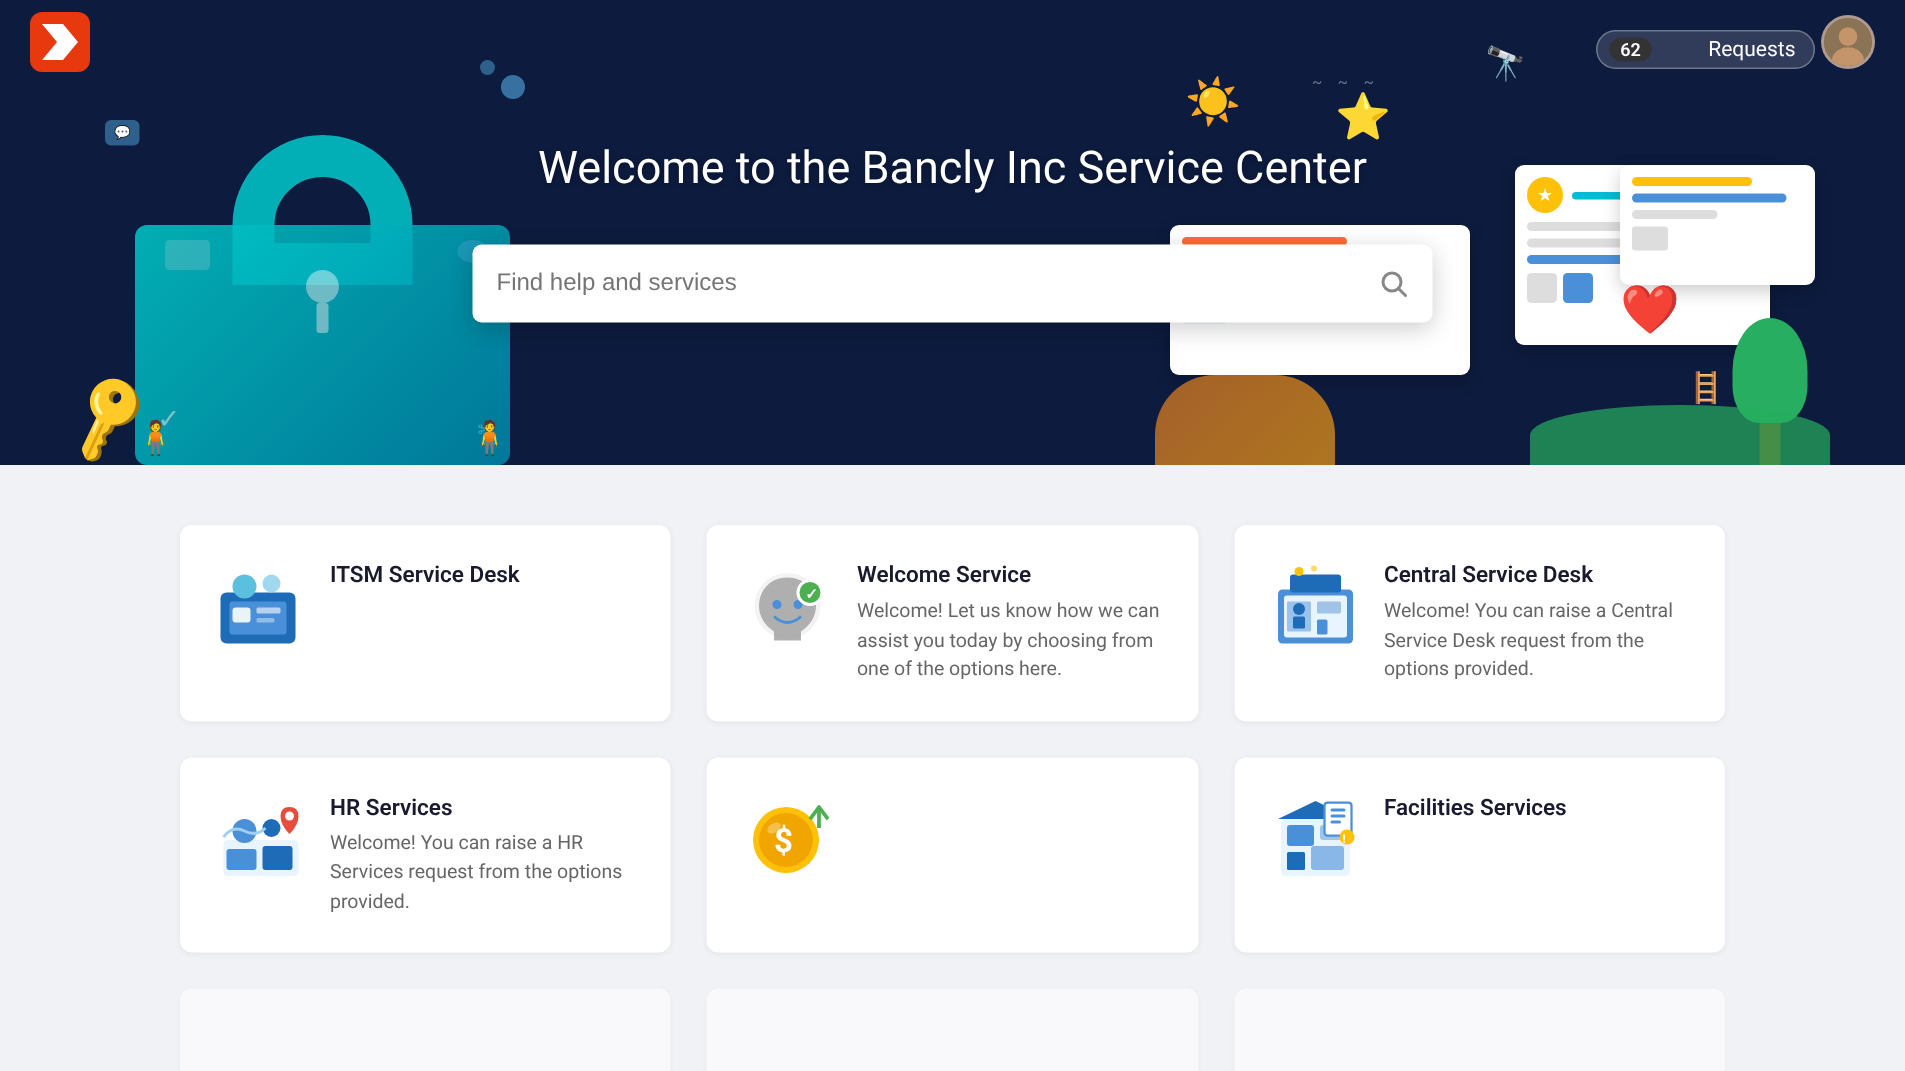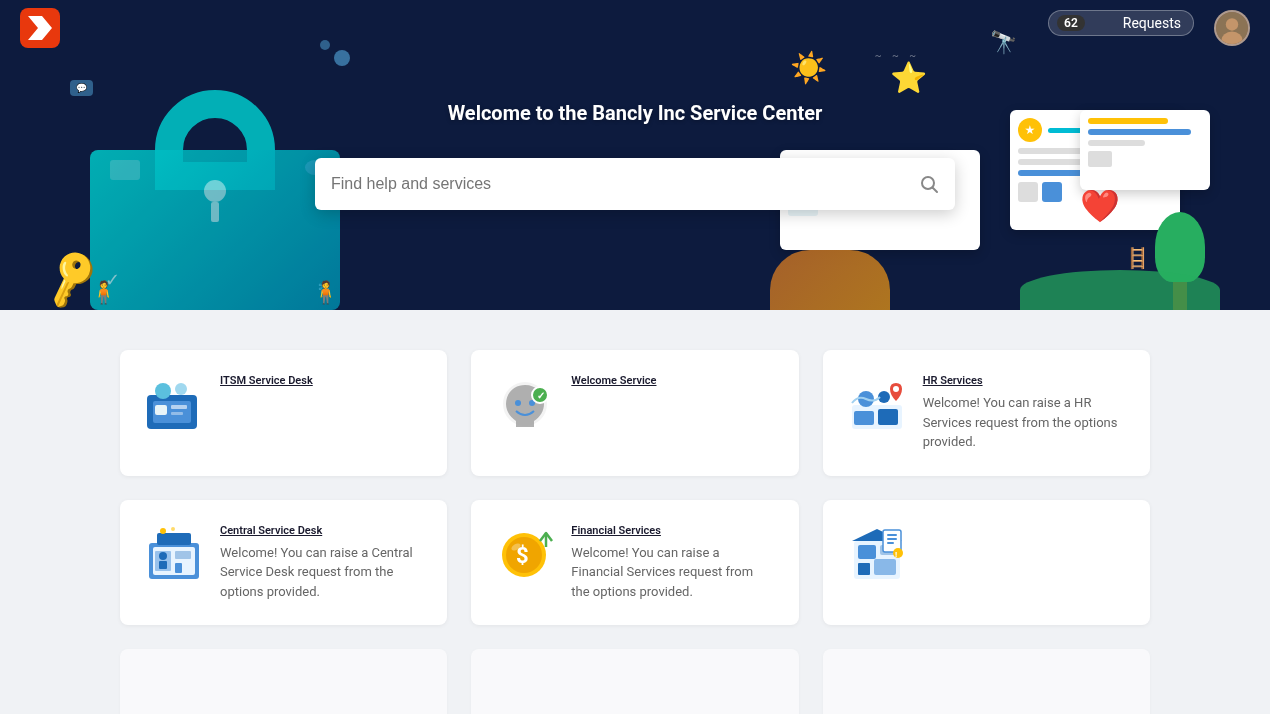--- a/index.html
+++ b/index.html
@@ -17,22 +17,22 @@
       z-index: 10;
     }
     .logo-wrapper {
       width: 40px; height: 40px;
       background: #e8380d;
       border-radius: 8px;
       display: flex; align-items: center; justify-content: center;
     }
     .nav-right {
       display: flex;
-      align-items: flex-start;
-      gap: 20px;
+      align-items: flex-end;
+      gap: 4px;
     }
     .requests-badge {
       display: flex;
       align-items: center;
       gap: 6px;
       background: rgba(255,255,255,0.15);
       border: 1px solid rgba(255,255,255,0.3);
       border-radius: 20px;
       padding: 4px 12px 4px 8px;
       cursor: pointer;
@@ -142,22 +142,22 @@
     
     .hero-content {
       position: relative;
       z-index: 5;
       text-align: center;
       width: 100%;
       max-width: 700px;
     }
     .hero-title {
       color: white;
-      font-size: 20px;
-      font-weight: 700;
+      font-size: 30px;
+      font-weight: 400;
       margin-bottom: 33px;
       text-shadow: 0 1px 4px rgba(0,0,0,0.3);
     }
     .search-bar {
       display: flex;
       align-items: center;
       background: white;
       border-radius: 6px;
       padding: 0 16px;
       height: 52px;
@@ -209,25 +209,24 @@
       width: 60px;
       height: 60px;
       flex-shrink: 0;
       display: flex;
       align-items: center;
       justify-content: center;
       font-size: 36px;
     }
     .card-text {}
     .card-title {
-      font-size: 11px;
+      font-size: 15px;
       font-weight: 600;
       color: #1a1a2e;
       margin-bottom: 6px;
-      text-decoration: underline;
     }
     .card-desc {
       font-size: 13px;
       color: #666;
       line-height: 1.5;
     }
 
     
     .cards-grid-bottom {
       display: grid;
@@ -401,40 +400,21 @@
           <path d="M29 10 C18 10 10 18 10 29 C10 36 14 42 20 46 L20 52 L38 52 L38 46 C44 42 48 36 48 29 C48 18 40 10 29 10Z" fill="#9e9e9e" opacity="0.8"></path>
           <circle cx="22" cy="28" r="3" fill="#4a90d9"></circle>
           <circle cx="36" cy="28" r="3" fill="#4a90d9"></circle>
           <path d="M20 36 Q29 44 38 36" fill="none" stroke="#4a90d9" stroke-width="2"></path>
           <circle cx="44" cy="20" r="8" fill="#4caf50" stroke="white" stroke-width="2"></circle>
           <text x="41" y="24" fill="white" font-size="10" font-weight="bold">✓</text>
         </svg>
       </div>
       <div class="card-text">
         <div class="card-title">Welcome Service</div>
-      </div>
-    </div>
-
-    <div class="service-card">
-      <div class="card-icon">
-        <svg width="58" height="58" viewBox="0 0 58 58">
-          <rect x="4" y="30" width="50" height="24" rx="3" fill="#e8f4ff"></rect>
-          <circle cx="18" cy="24" r="8" fill="#4a90d9"></circle>
-          <circle cx="36" cy="22" r="6" fill="#1e6bb8"></circle>
-          <rect x="6" y="36" width="20" height="14" rx="2" fill="#4a90d9"></rect>
-          <rect x="30" y="34" width="20" height="16" rx="2" fill="#1e6bb8"></rect>
-          <path d="M4 28 Q10 20 18 24 Q26 28 32 22" fill="none" stroke="#a0d0f0" stroke-width="2"></path>
-
-          <path d="M48 8 Q54 8 54 14 Q54 20 48 26 Q42 20 42 14 Q42 8 48 8Z" fill="#e74c3c"></path>
-          <circle cx="48" cy="14" r="3" fill="white"></circle>
-        </svg>
-      </div>
-      <div class="card-text">
-        <div class="card-title">HR Services</div>
-        <div class="card-desc">Welcome! You can raise a HR Services request from the options provided.</div>
+        <div class="card-desc">Welcome! Let us know how we can assist you today by choosing from one of the options here.</div>
       </div>
     </div>
 
     <div class="service-card">
       <div class="card-icon">
         <svg width="58" height="58" viewBox="0 0 58 58">
           <rect x="4" y="18" width="50" height="36" rx="3" fill="#4a90d9"></rect>
           <rect x="8" y="22" width="42" height="28" rx="2" fill="#e8f4ff"></rect>
           <rect x="12" y="8" width="34" height="12" rx="2" fill="#1e6bb8"></rect>
           <rect x="10" y="26" width="16" height="20" rx="1" fill="#4a90d9" opacity="0.5"></rect>
@@ -449,33 +429,49 @@
       </div>
       <div class="card-text">
         <div class="card-title">Central Service Desk</div>
         <div class="card-desc">Welcome! You can raise a Central Service Desk request from the options provided.</div>
       </div>
     </div>
 
     <div class="service-card">
       <div class="card-icon">
         <svg width="58" height="58" viewBox="0 0 58 58">
+          <rect x="4" y="30" width="50" height="24" rx="3" fill="#e8f4ff"></rect>
+          <circle cx="18" cy="24" r="8" fill="#4a90d9"></circle>
+          <circle cx="36" cy="22" r="6" fill="#1e6bb8"></circle>
+          <rect x="6" y="36" width="20" height="14" rx="2" fill="#4a90d9"></rect>
+          <rect x="30" y="34" width="20" height="16" rx="2" fill="#1e6bb8"></rect>
+          <path d="M4 28 Q10 20 18 24 Q26 28 32 22" fill="none" stroke="#a0d0f0" stroke-width="2"></path>
+
+          <path d="M48 8 Q54 8 54 14 Q54 20 48 26 Q42 20 42 14 Q42 8 48 8Z" fill="#e74c3c"></path>
+          <circle cx="48" cy="14" r="3" fill="white"></circle>
+        </svg>
+      </div>
+      <div class="card-text">
+        <div class="card-title">HR Services</div>
+        <div class="card-desc">Welcome! You can raise a HR Services request from the options provided.</div>
+      </div>
+    </div>
+
+    <div class="service-card">
+      <div class="card-icon">
+        <svg width="58" height="58" viewBox="0 0 58 58">
           <circle cx="28" cy="30" r="22" fill="#ffc107"></circle>
           <circle cx="28" cy="30" r="18" fill="#f0a500"></circle>
           <text x="20" y="38" fill="white" font-size="22" font-weight="bold">$</text>
 
           <ellipse cx="20" cy="22" rx="5" ry="3" fill="rgba(255,255,255,0.3)" transform="rotate(-30 20 22)"></ellipse>
 
           <path d="M44 16 L50 8 L56 16" fill="none" stroke="#4caf50" stroke-width="2.5" stroke-linejoin="round"></path>
           <line x1="50" y1="8" x2="50" y2="22" stroke="#4caf50" stroke-width="2.5"></line>
         </svg>
-      </div>
-      <div class="card-text">
-        <div class="card-title">Financial Services</div>
-        <div class="card-desc">Welcome! You can raise a Financial Services request from the options provided.</div>
       </div>
     </div>
 
     <div class="service-card">
       <div class="card-icon">
         <svg width="58" height="58" viewBox="0 0 58 58">
           <rect x="6" y="16" width="46" height="38" rx="3" fill="#e8f4ff"></rect>
           <rect x="10" y="20" width="18" height="14" rx="2" fill="#4a90d9"></rect>
           <rect x="32" y="20" width="16" height="10" rx="2" fill="#a0c4e8"></rect>
           <rect x="10" y="38" width="12" height="12" rx="1" fill="#1e6bb8"></rect>
@@ -484,20 +480,21 @@
 
           <rect x="35" y="5" width="18" height="22" rx="2" fill="#fff" stroke="#4a90d9" stroke-width="1.5"></rect>
           <rect x="39" y="9" width="10" height="2" rx="1" fill="#4a90d9"></rect>
           <rect x="39" y="13" width="10" height="2" rx="1" fill="#4a90d9"></rect>
           <rect x="39" y="17" width="7" height="2" rx="1" fill="#4a90d9"></rect>
           <circle cx="50" cy="28" r="5" fill="#ffc107"></circle>
           <text x="47" y="32" fill="white" font-size="8" font-weight="bold">!</text>
         </svg>
       </div>
       <div class="card-text">
+        <div class="card-title">Facilities Services</div>
       </div>
     </div>
 
   </div>
 
   <div class="cards-grid-bottom">
     <div class="service-card-placeholder"></div>
     <div class="service-card-placeholder"></div>
     <div class="service-card-placeholder"></div>
   </div>

